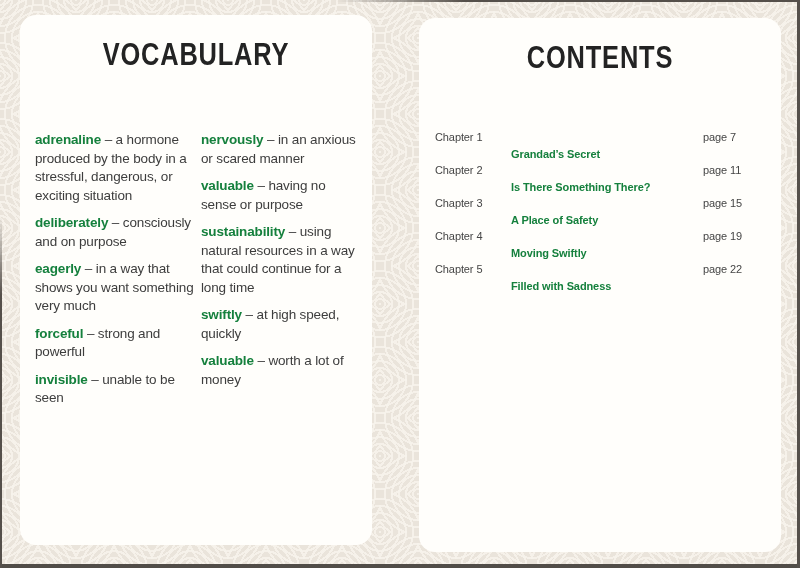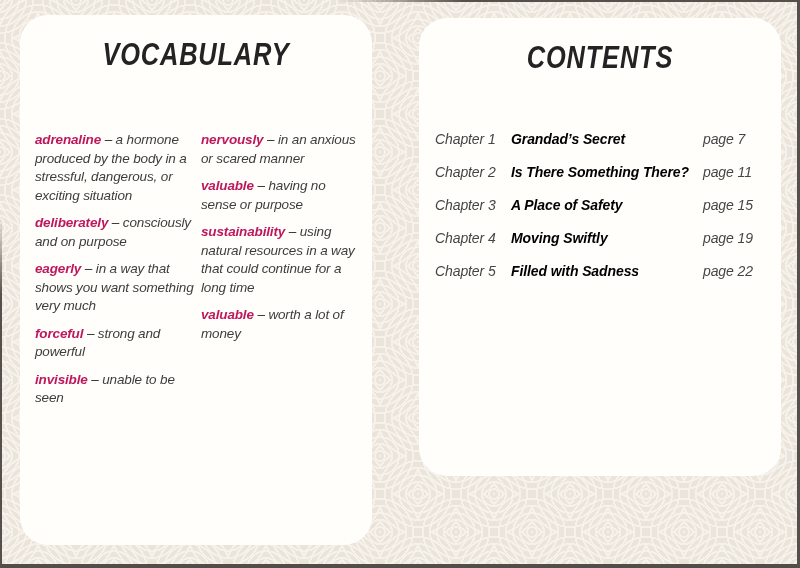--- a/index.html
+++ b/index.html
@@ -30,25 +30,24 @@
   .edge-top    { top: 0; left: 0; width: 100%; height: 2px;
                  background: linear-gradient(to right, rgba(84,80,75,0) 0%, rgba(84,80,75,0) 42%, #55504b 58%); }
   .edge-bottom { bottom: 0; left: 0; width: 100%; height: 4px; background: #514d48; }
   .edge-left   { top: 0; left: 0; width: 2px; height: 100%;
                  background: linear-gradient(to bottom, rgba(84,80,75,0) 0%, rgba(84,80,75,0) 38%, #55504b 52%); }
   .edge-right  { top: 0; right: 0; width: 3px; height: 100%; background: #55504b; }
 
   .card {
     position: absolute;
     background: #fffefb;
-    border-radius: 28px;
-    font-style: italic;
+    border-radius: 16px;
   }
   .card-left  { left: 20px;  top: 15px; width: 352px; height: 530px; }
-  .card-right { left: 419px; top: 18px; width: 362px; height: 458px; }
+  .card-right { left: 419px; top: 18px; width: 362px; height: 534px; }
 
   .page-title {
     margin: 22px 0 0 0;
     text-align: center;
     font-size: 31px;
     line-height: 36px;
     font-weight: 900;
     font-stretch: condensed;
     letter-spacing: 1px;
     color: #232323;
@@ -64,33 +63,33 @@
     margin-top: 58px;
   }
   .vocab-col { width: 161px; flex: none; }
   .entry {
     margin: 0 0 9px 0;
     font-size: 13.5px;
     line-height: 18.5px;
     letter-spacing: -0.15px;
     color: #3d3d3d;
   }
-  .entry b { color: #be185d; font-weight: 700; }
+  .entry b { color: #15803d; font-weight: 700; }
 
   
   .toc { margin-top: 55px; padding: 0 16px; }
   .toc-row {
     display: flex;
     align-items: flex-start;
     height: 33px;
-    font-size: 14px;
+    font-size: 11px;
     letter-spacing: -0.1px;
   }
   .toc-label { width: 76px; flex: none; color: #454545; font-weight: 400; }
-  .toc-title { width: 192px; flex: none; color: #000000; font-weight: 700; }
+  .toc-title { width: 192px; flex: none; color: #15803d; font-weight: 700; margin-top: 17px; }
   .toc-page  { flex: 1; color: #454545; font-weight: 400; }
 </style>
 </head>
 <body>
 
 <div class="photo">
 
   <div class="card card-left">
     <h1 class="page-title">VOCABULARY</h1>
     <div class="vocab-cols">
@@ -98,20 +97,21 @@
           <p class="entry"><b>adrenaline</b> – a hormone produced by the body in a stressful, dangerous, or exciting situation</p>
           <p class="entry"><b>deliberately</b> – consciously and on purpose</p>
           <p class="entry"><b>eagerly</b> – in a way that shows you want something very much</p>
           <p class="entry"><b>forceful</b> – strong and powerful</p>
           <p class="entry"><b>invisible</b> – unable to be seen</p>
         </div>
       <div class="vocab-col" id="vocab-col-1">
           <p class="entry"><b>nervously</b> – in an anxious or scared manner</p>
           <p class="entry"><b>valuable</b> – having no sense or purpose</p>
           <p class="entry"><b>sustainability</b> – using natural resources in a way that could continue for a long time</p>
+          <p class="entry"><b>swiftly</b> – at high speed, quickly</p>
           <p class="entry"><b>valuable</b> – worth a lot of money</p>
         </div>
     </div>
   </div>
 
   <div class="card card-right">
     <h1 class="page-title">CONTENTS</h1>
     <div class="toc" id="toc">
         <div class="toc-row">
           <span class="toc-label">Chapter 1</span>

